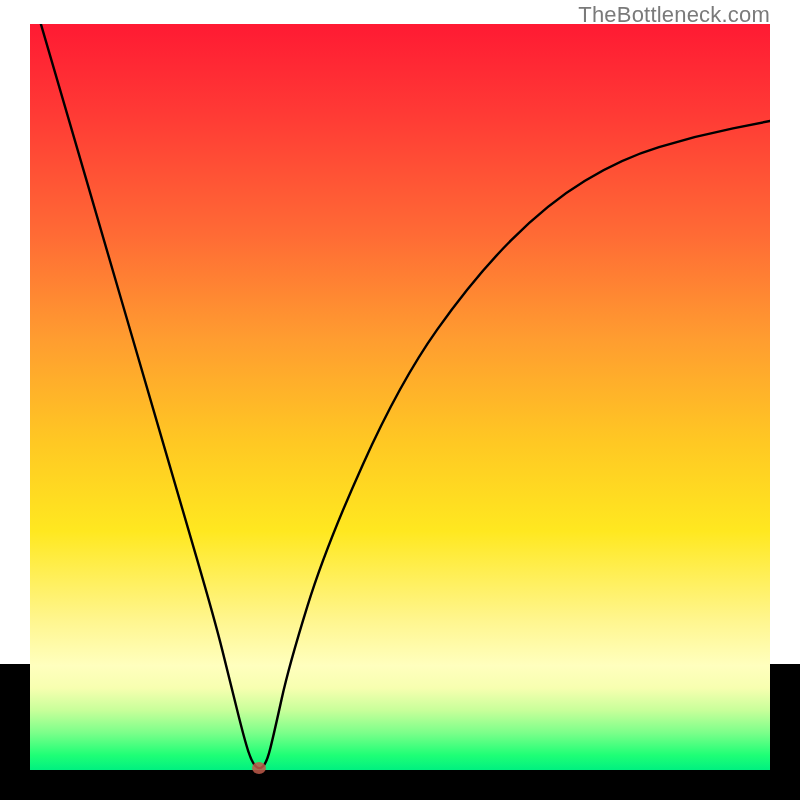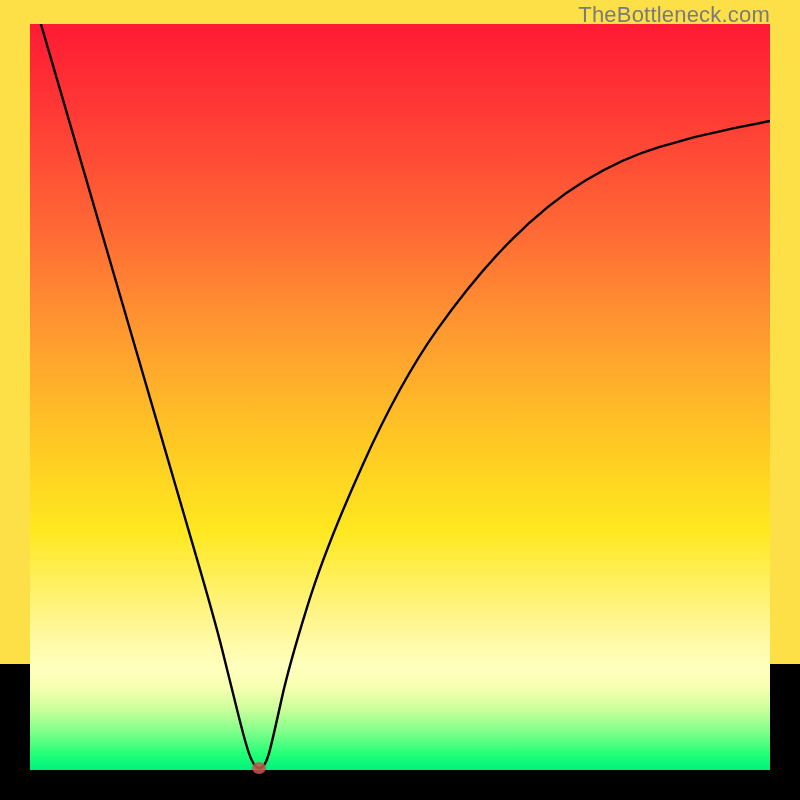--- a/index.html
+++ b/index.html
@@ -8,21 +8,21 @@
     width: 800px;
     height: 800px;
     background: #000;
     overflow: hidden;
     font-family: Arial, Helvetica, sans-serif;
   }
   .stage {
     position: relative;
     width: 800px;
     height: 664px;
-    background: #fde047;
+    background: #ffffff;
   }
   .plot {
     position: absolute;
     left: 30px;
     top: 24px;
     width: 740px;
     height: 746px;
     
     background: linear-gradient(
       to bottom,

